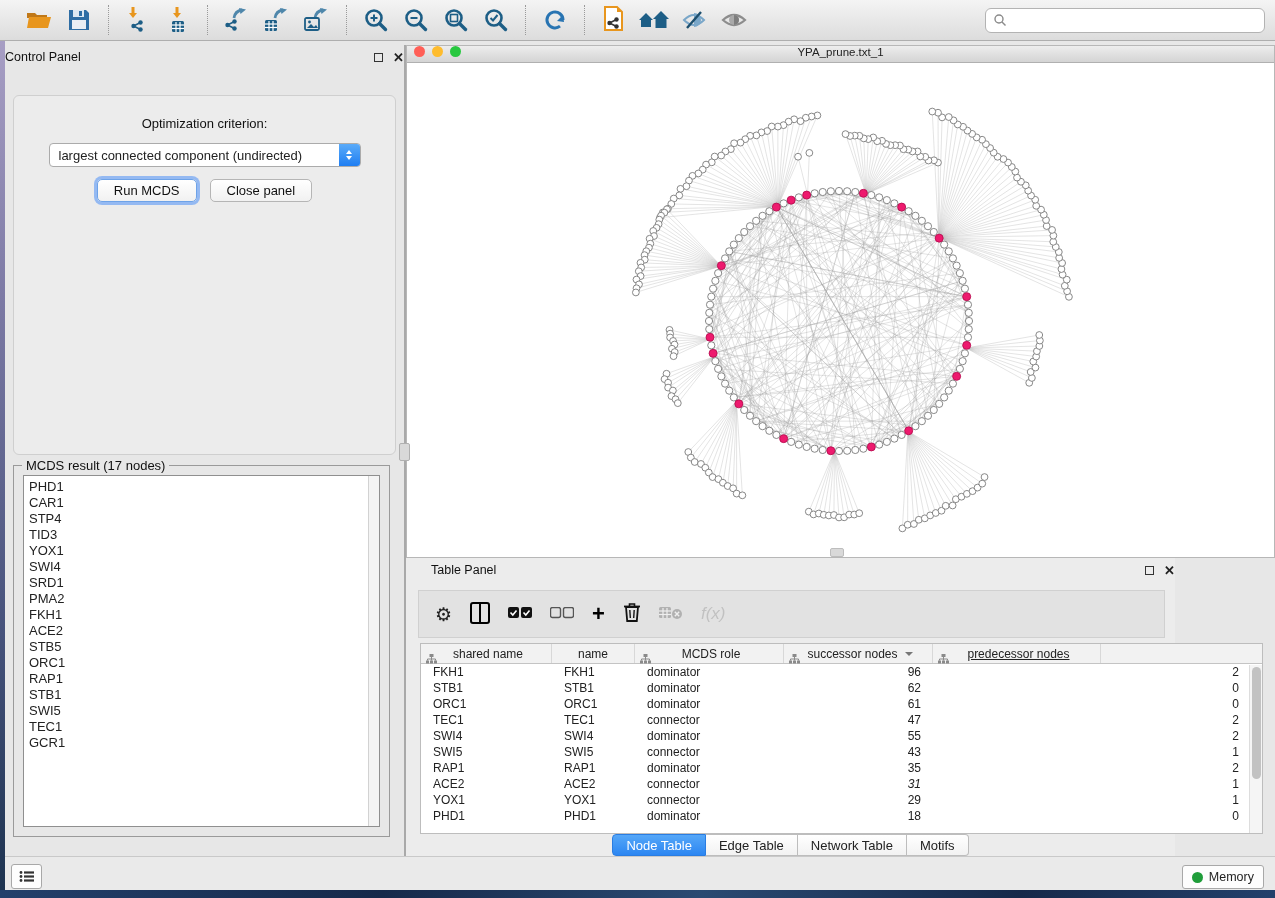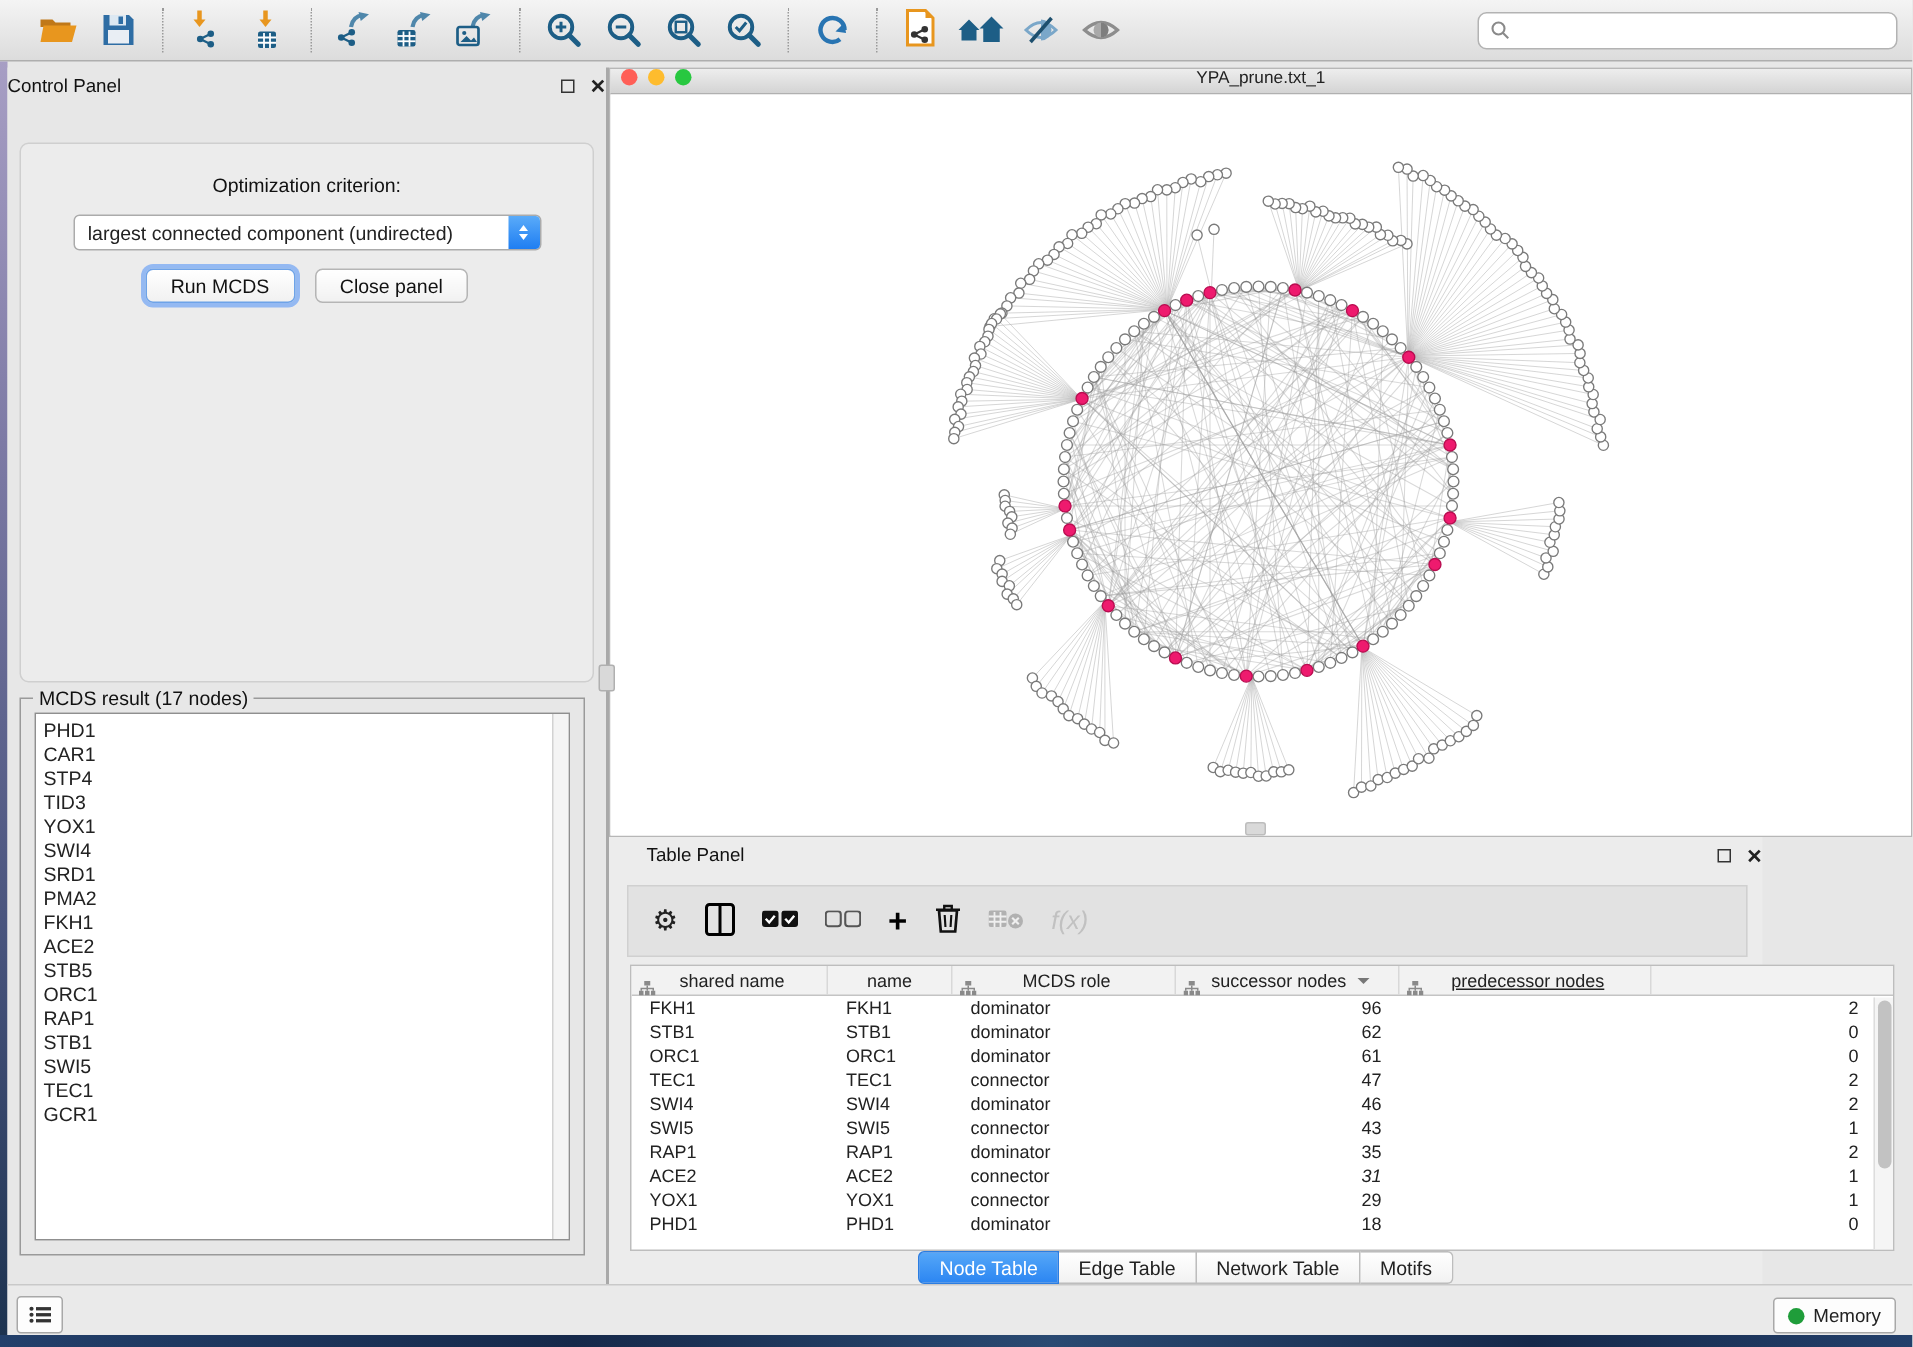--- a/index.html
+++ b/index.html
@@ -1278,21 +1278,21 @@
           <div class="td" style="width: 131px; text-align: left; padding: 0px 6px 0px 12px;">TEC1</div>
           <div class="td" style="width: 83px; text-align: left; padding: 0px 6px 0px 12px;">TEC1</div>
           <div class="td" style="width: 149px; text-align: left; padding: 0px 6px 0px 12px;">connector</div>
           <div class="td" style="width: 149px; text-align: right; padding: 0px 12px 0px 0px;">47</div>
           <div class="td" style="width: 318px; text-align: right; padding: 0px 12px 0px 0px;">2</div>
         </div>
         <div class="tr">
           <div class="td" style="width: 131px; text-align: left; padding: 0px 6px 0px 12px;">SWI4</div>
           <div class="td" style="width: 83px; text-align: left; padding: 0px 6px 0px 12px;">SWI4</div>
           <div class="td" style="width: 149px; text-align: left; padding: 0px 6px 0px 12px;">dominator</div>
-          <div class="td" style="width: 149px; text-align: right; padding: 0px 12px 0px 0px;">46</div>
+          <div class="td" style="width: 149px; text-align: right; padding: 0px 12px 0px 0px;">55</div>
           <div class="td" style="width: 318px; text-align: right; padding: 0px 12px 0px 0px;">2</div>
         </div>
         <div class="tr">
           <div class="td" style="width: 131px; text-align: left; padding: 0px 6px 0px 12px;">SWI5</div>
           <div class="td" style="width: 83px; text-align: left; padding: 0px 6px 0px 12px;">SWI5</div>
           <div class="td" style="width: 149px; text-align: left; padding: 0px 6px 0px 12px;">connector</div>
           <div class="td" style="width: 149px; text-align: right; padding: 0px 12px 0px 0px;">43</div>
           <div class="td" style="width: 318px; text-align: right; padding: 0px 12px 0px 0px;">1</div>
         </div>
         <div class="tr">

